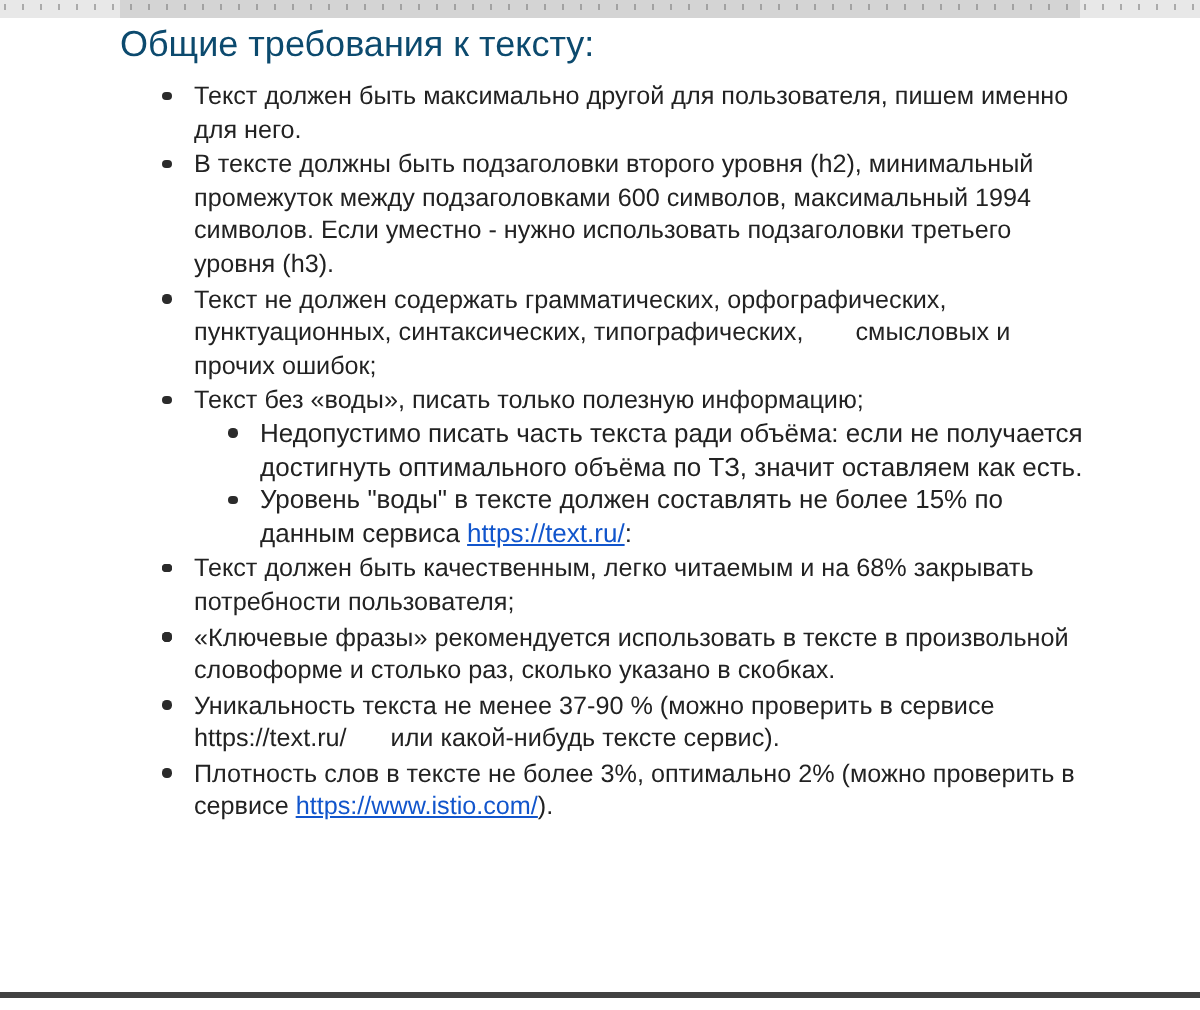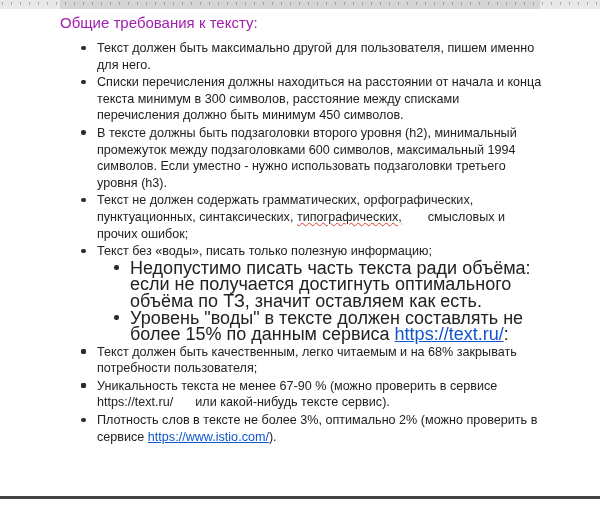--- a/index.html
+++ b/index.html
@@ -62,23 +62,23 @@
     background: #ffffff;
   }
   .page {
     position: absolute;
     left: 60px;
     top: 0;
     width: 482px;
   }
 
   .intro {
-    font-size: 15px;
+    font-size: 18px;
     line-height: 17px;
-    color: #a21caf;
+    color: #0c4a6e;
     margin: 5px 0 0 0;
     padding: 0;
   }
 
   ul.lvl1 {
     list-style: none;
     margin: 9px 0 0 0;
     padding: 0;
   }
   ul.lvl1 > li {
@@ -100,21 +100,21 @@
   }
 
   ul.lvl2 {
     list-style: none;
     margin: 0;
     padding: 0;
   }
   ul.lvl2 > li {
     position: relative;
     padding-left: 33px;
-    font-size: 18px;
+    font-size: 13px;
     line-height: 16.6px;
     color: #222222;
     margin: 0;
   }
   ul.lvl2 > li > .bul {
     position: absolute;
     left: 17px;
     top: 5.5px;
     width: 4.5px;
     height: 4.5px;
@@ -126,21 +126,20 @@
 
   a.lnk {
     color: #1155cc;
     text-decoration: underline;
     text-decoration-color: #1155cc;
   }
   .plainurl { color: #222222; }
 
   
   .spell {
-    text-decoration: underline;
     text-decoration-style: wavy;
     text-decoration-color: #e03b2f;
     text-decoration-thickness: 1px;
     text-underline-offset: 1px;
   }
 
   .gap { display: inline-block; width: 26px; }
   .gap-sm { display: inline-block; width: 22px; }
 
   
@@ -174,24 +173,20 @@
 
     <p class="intro">Общие требования к тексту:</p>
 
     <ul class="lvl1">
 
       <li>
         <span class="bul"></span>
         <span class="txt">Текст должен быть максимально другой для пользователя, пишем именно для него.</span>
       </li>
 
-      <li>
-        <span class="bul"></span>
-        <span class="txt">Списки перечисления должны находиться на расстоянии от начала и конца текста минимум в 300 символов, расстояние между списками перечисления должно быть минимум 450 символов.</span>
-      </li>
 
       <li>
         <span class="bul"></span>
         <span class="txt">В тексте должны быть подзаголовки второго уровня (h2), минимальный промежуток между подзаголовками 600 символов, максимальный 1994 символов. Если уместно - нужно использовать подзаголовки третьего уровня (h3).</span>
       </li>
 
       <li>
         <span class="bul"></span>
         <span class="txt">Текст не должен содержать грамматических, орфографических, пунктуационных, синтаксических, </span><span class="spell">типографических,</span><span class="gap"></span><span class="txt">смысловых и прочих ошибок;</span>
       </li>
@@ -220,25 +215,26 @@
         <span class="bul"></span>
         <span class="txt">Текст должен быть качественным, легко читаемым и на 68% закрывать потребности пользователя;</span>
       </li>
 
       <li>
         <span class="bul"></span>
       </li>
 
       <li>
         <span class="bul"></span>
-      </li>
-
-      <li>
-        <span class="bul"></span>
-        <span class="txt">Уникальность текста не менее 67-90 % (можно проверить в сервисе </span><span class="plainurl">https://text.ru/</span><span class="gap-sm"></span><span class="txt">или какой-нибудь тексте сервис).</span>
+        <span class="txt">«Ключевые фразы» рекомендуется использовать в тексте в произвольной словоформе и столько раз, сколько указано в скобках.</span>
+      </li>
+
+      <li>
+        <span class="bul"></span>
+        <span class="txt">Уникальность текста не менее 37-90 % (можно проверить в сервисе </span><span class="plainurl">https://text.ru/</span><span class="gap-sm"></span><span class="txt">или какой-нибудь тексте сервис).</span>
       </li>
 
       <li>
         <span class="bul"></span>
         <span class="txt">Плотность слов в тексте не более 3%, оптимально 2% (можно проверить в сервисе </span><a class="lnk" href="#">https://www.istio.com/</a><span class="txt">).</span>
       </li>
 
     </ul>
   </div>
 </div>

